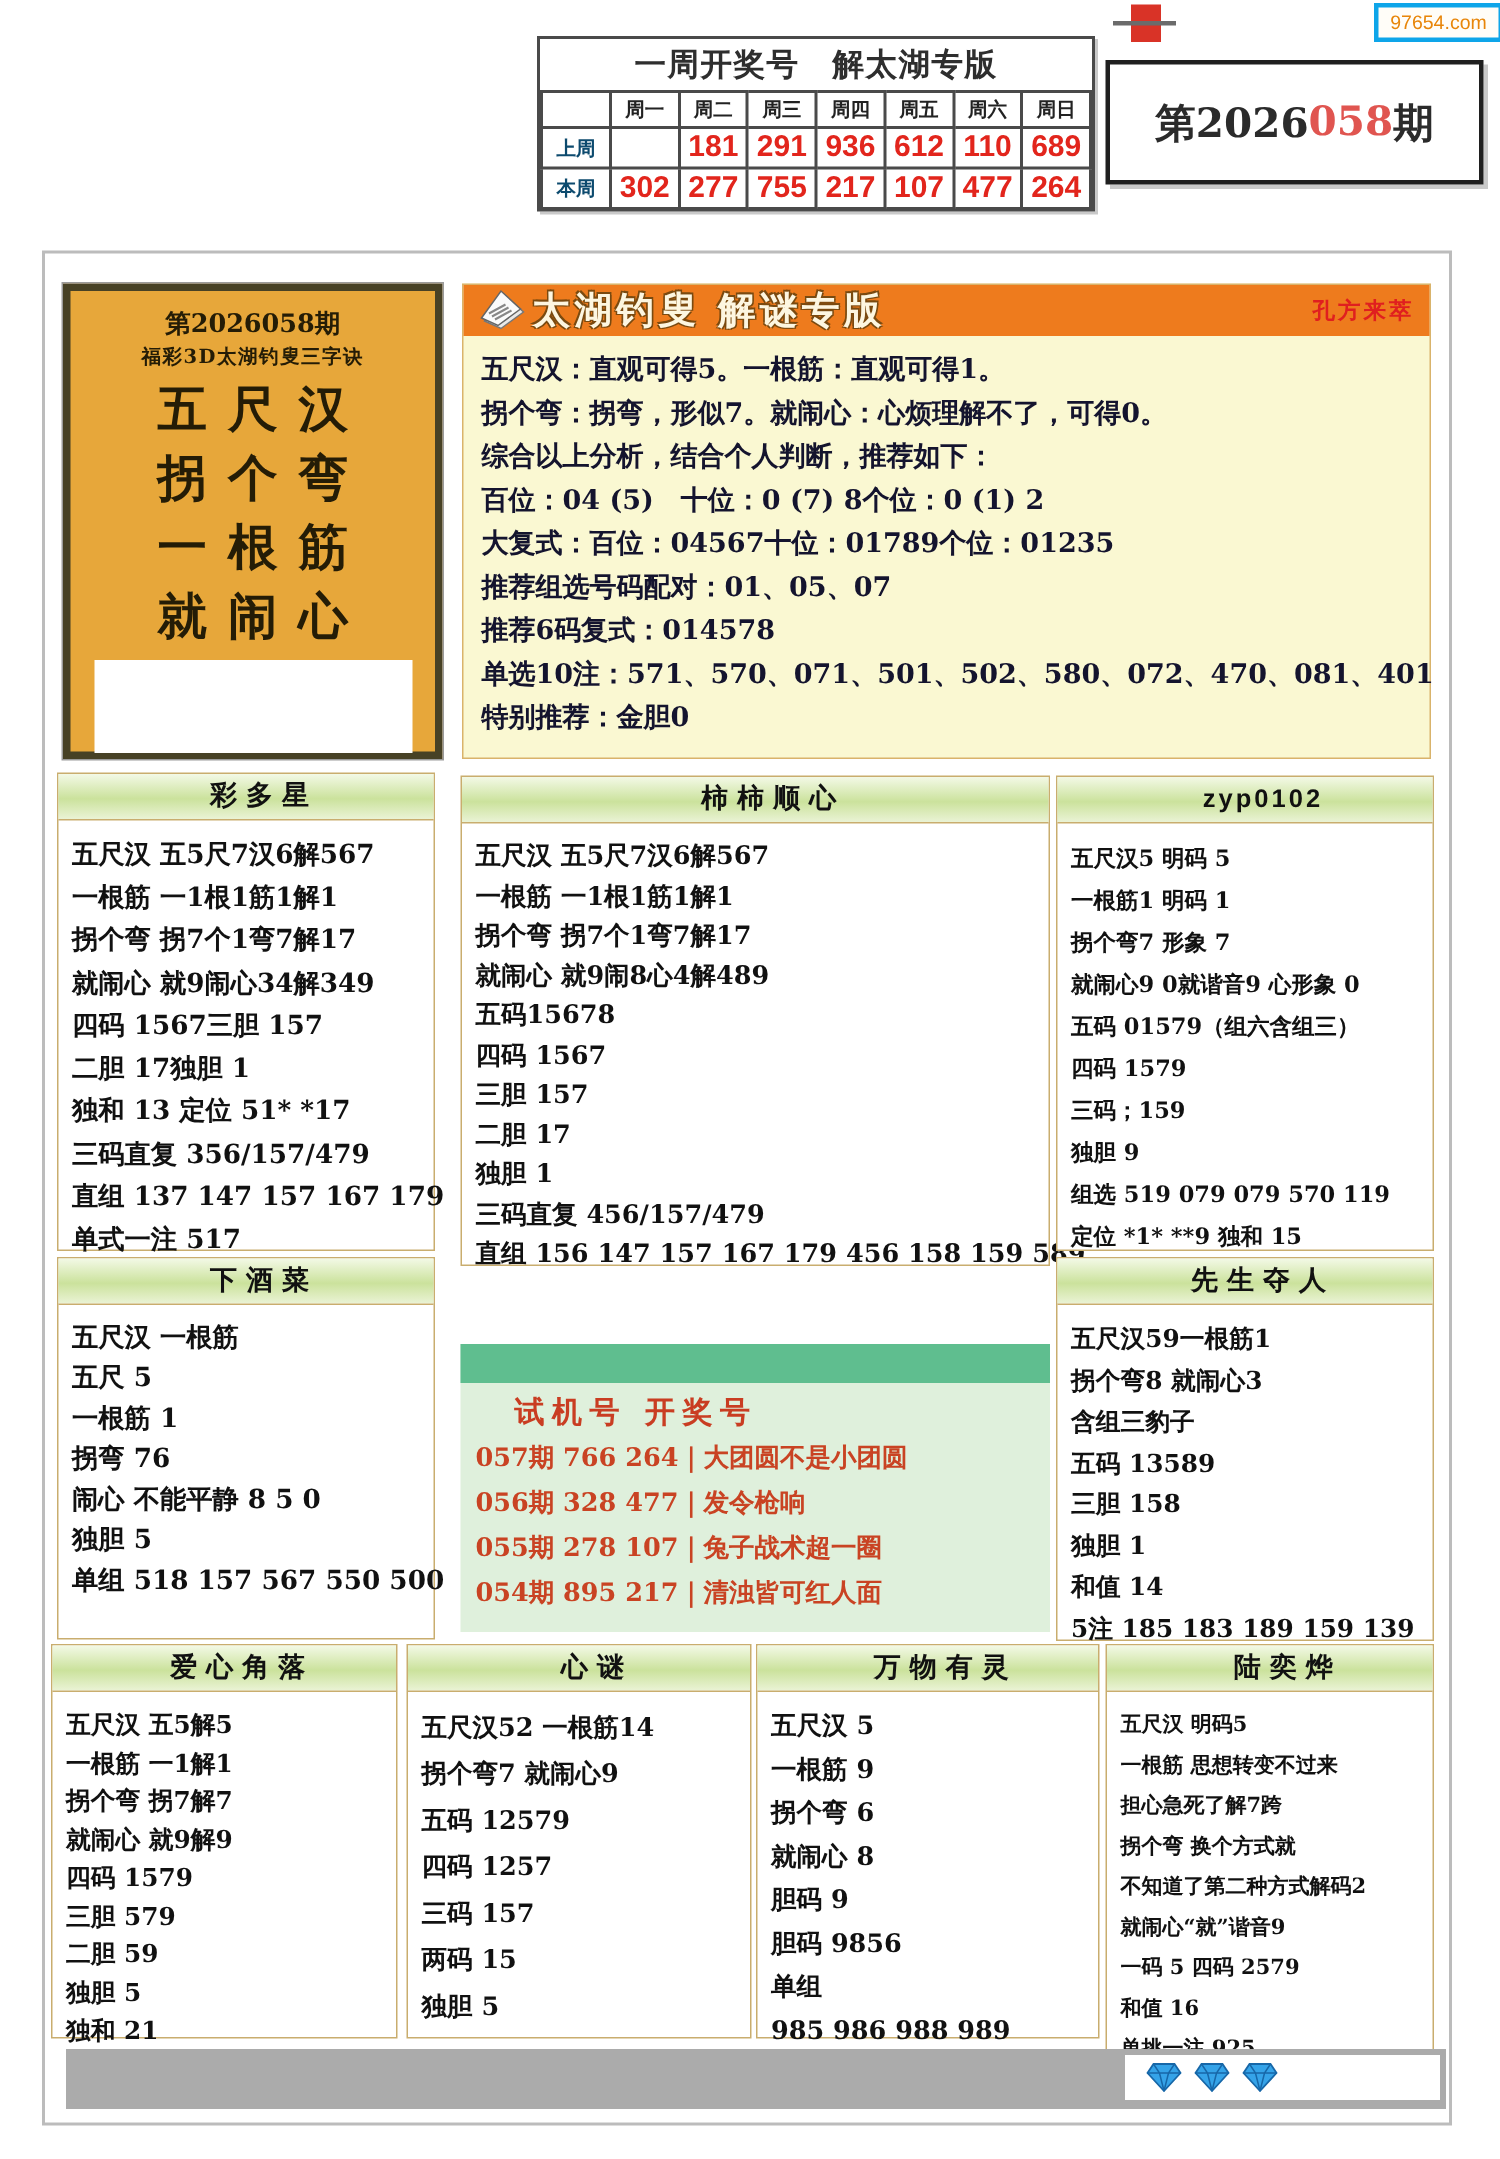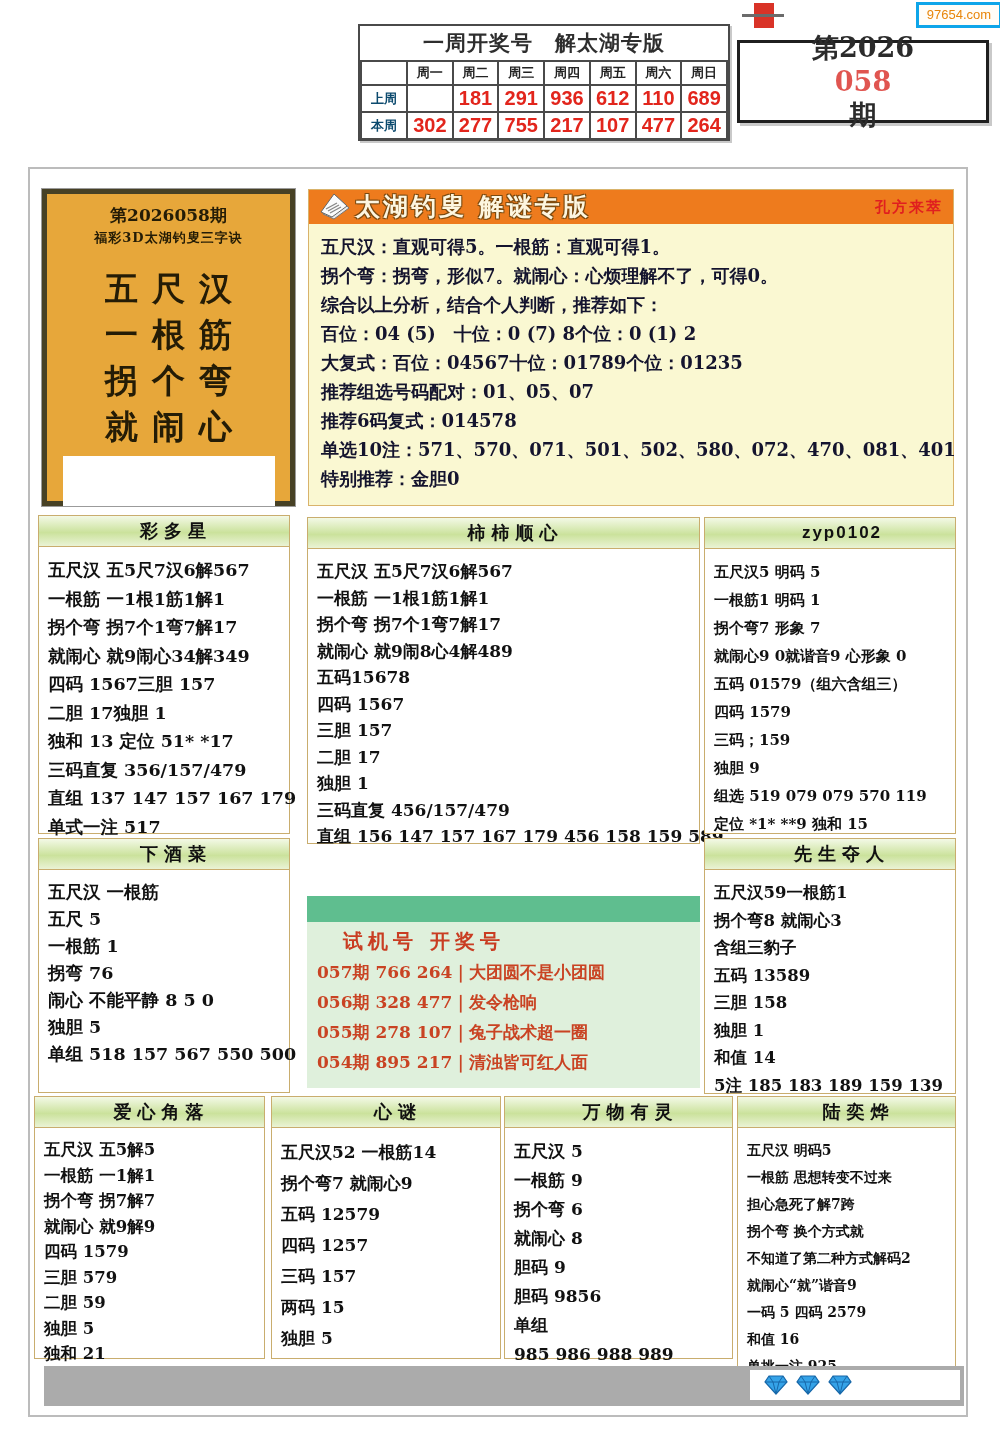--- a/index.html
+++ b/index.html
@@ -31,35 +31,34 @@
   table.week th,table.week td{border:2px solid #4a4a4a;text-align:center;padding:0;}
   table.week th{font-size:13px;height:22px;color:#222;font-weight:bold;}
   table.week td{font-size:20px;height:25px;color:#e2251c;font-weight:bold;font-family:"Liberation Sans",sans-serif;}
   table.week .rowlab{font-size:13px;color:#0c4a6e;width:44px;}
 
   
   .issue-box{
     left:737px;top:40px;width:246px;height:77px;border:3px solid #1f1f1f;background:#fff;
     display:flex;align-items:center;justify-content:center;font-size:27px;font-weight:bold;color:#2b2b2b;
     box-shadow:3px 3px 0 #c9c9c9;
-    flex-direction:column;
   }
   .issue-box .hl{color:#e05550;}
 
   
   .frame{left:28px;top:167px;width:936px;height:1246px;border:2px solid #bcbcbc;}
 
   
   .poem-box{
     left:42px;top:189px;width:253px;height:317px;background:#e7a73a;border:5px solid #474125;
     outline:1px solid #9b9b9b;color:#241c06;text-align:center;box-sizing:border-box;
   }
   .poem-issue{margin-top:10px;font-size:17px;font-weight:bold;}
   .poem-sub{margin-top:2px;font-size:13px;font-weight:bold;letter-spacing:1px;}
-  .poem-lines{margin-top:19px;}
+  .poem-lines{margin-top:3px;}
   .poem-lines div{
     font-size:33px;font-weight:bold;letter-spacing:14px;line-height:46px;padding-left:14px;
     white-space:nowrap;
   }
   .poem-white{margin:6px auto 0 auto;width:212px;height:62px;background:#ffffff;}
 
   
   .main-panel{left:308px;top:189px;width:646px;height:317px;background:#faf8d2;border:1px solid #d9b36b;box-sizing:border-box;}
   .main-head{
     position:relative;height:34px;background:#ee7b1d;display:flex;align-items:flex-start;
@@ -147,22 +146,22 @@
     <span>期</span>
 </div>
 
 <div class="abs frame"></div>
 
 <div class="abs poem-box">
   <div class="poem-issue">第2026058期</div>
   <div class="poem-sub">福彩3D太湖钓叟三字诀</div>
   <div class="poem-lines">
       <div>五尺汉</div>
+      <div>拐个弯</div>
       <div>一根筋</div>
-      <div>拐个弯</div>
       <div>就闹心</div>
     </div>
   <div class="poem-white"></div>
 </div>
 
 <div class="abs main-panel">
   <div class="main-head">
     <span class="book-icon">
       <svg width="36" height="28" viewBox="0 0 36 28">
         <path d="M6 21 L17 26 L32 15 L19 3 Z" fill="#e9e9e9" stroke="#777" stroke-width="1"></path>

